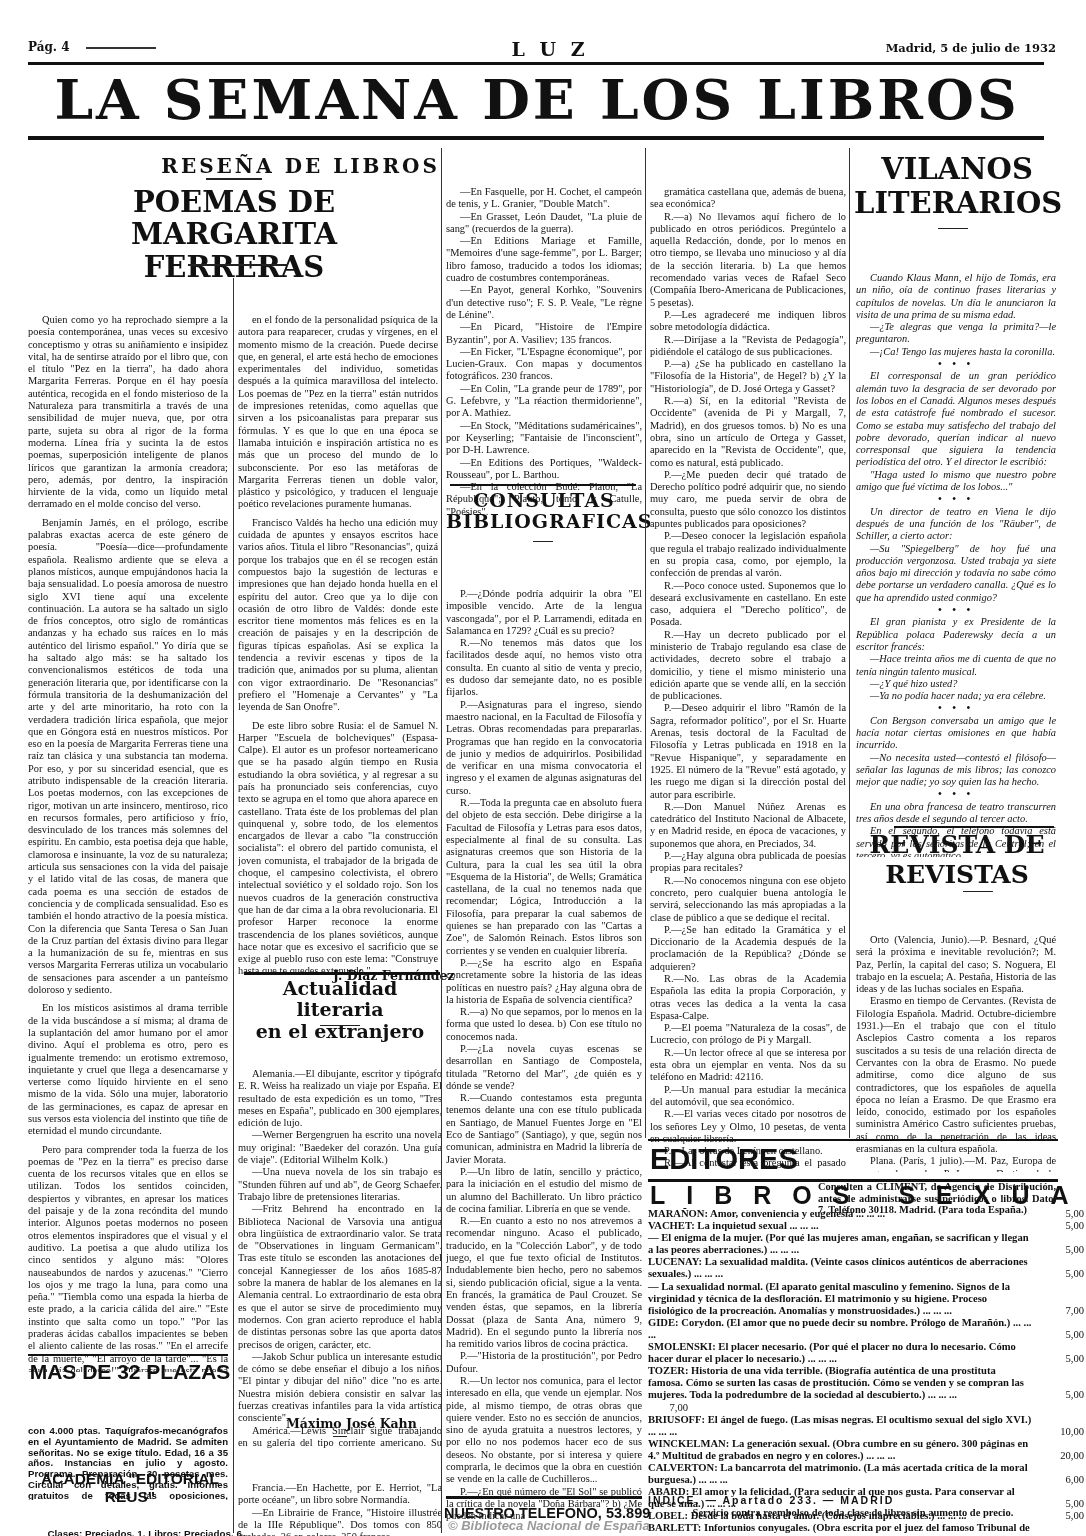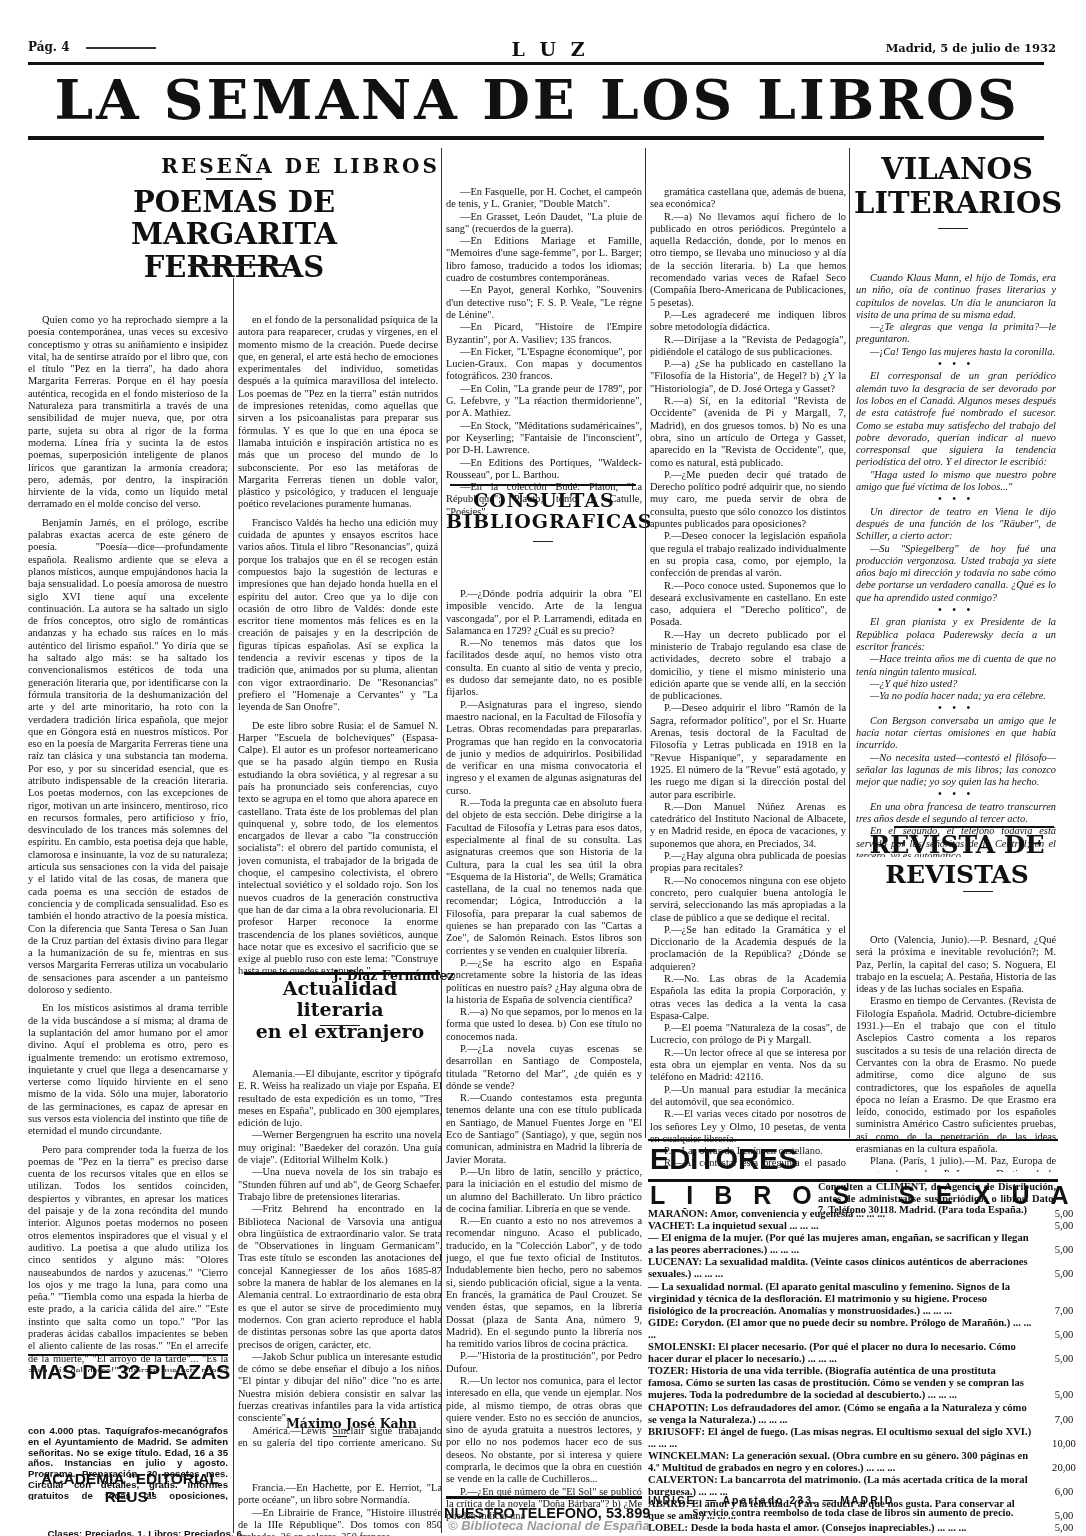--- a/index.html
+++ b/index.html
@@ -19,21 +19,21 @@
   .kicker{position:absolute;font-weight:bold;font-size:20px;letter-spacing:3px;text-align:right;font-family:"DejaVu Serif",serif;}
   .headline{position:absolute;font-weight:bold;text-align:center;font-family:"DejaVu Serif",serif;line-height:1.12;}
   .small-rule{position:absolute;height:2px;background:#222;}
   .sig{position:absolute;font-weight:bold;font-size:12.5px;font-family:"DejaVu Serif",serif;}
   .dots{text-align:center;font-weight:bold;letter-spacing:4px;text-indent:0 !important;margin:2px 0;}
   .italic{font-style:italic;}
   .ad-title{position:absolute;font-family:"Liberation Sans",sans-serif;font-weight:bold;}
   .books-list{position:absolute;left:620px;top:1208px;width:436px;font-family:"Liberation Serif",serif;font-size:10.6px;line-height:12.1px;}
   .book{display:flex;justify-content:space-between;}
   .book .txt{width:385px;}
-  .book .price{width:40px;text-align:center;align-self:flex-end;}
+  .book .price{width:40px;text-align:right;align-self:flex-end;}
   .footer-credit{position:absolute;left:420px;top:1518px;font-family:"Liberation Sans",sans-serif;font-style:italic;font-weight:bold;color:#9a9a9a;font-size:13px;}
   .tel{position:absolute;left:416px;top:1505px;font-family:"Liberation Sans",sans-serif;font-weight:bold;font-size:14.5px;}
 </style>
 </head>
 <body>
 
 <div class="page">
 
   <div class="masthead">
     <span class="pg">Pág. 4</span>
@@ -233,21 +233,20 @@
       </div>
       <div class="book">
         <div class="txt"><b>SMOLENSKI: </b><span style="font-weight: bold;">El placer necesario. (Por qué el placer no dura lo necesario. Cómo hacer durar el placer lo necesario.) ... ... ...</span></div>
         <div class="price">5,00</div>
       </div>
       <div class="book">
         <div class="txt"><b>TOZER: </b><span style="font-weight: bold;">Historia de una vida terrible. (Biografía auténtica de una prostituta famosa. Cómo se surten las casas de prostitución. Cómo se venden y se compran las mujeres. Toda la podredumbre de la sociedad al descubierto.) ... ... ...</span></div>
         <div class="price">5,00</div>
       </div>
       <div class="book">
-        <div class="txt"><b>CHAPOTIN: </b><span style="font-weight: bold;">Los defraudadores del amor. (Cómo se engaña a la Naturaleza y cómo se venga la Naturaleza.) ... ... ...</span></div>
         <div class="price">7,00</div>
       </div>
       <div class="book">
         <div class="txt"><b>BRIUSOFF: </b><span style="font-weight: bold;">El ángel de fuego. (Las misas negras. El ocultismo sexual del siglo XVI.) ... ... ...</span></div>
         <div class="price">10,00</div>
       </div>
       <div class="book">
         <div class="txt"><b>WINCKELMAN: </b><span style="font-weight: bold;">La generación sexual. (Obra cumbre en su género. 300 páginas en 4.º Multitud de grabados en negro y en colores.) ... ... ...</span></div>
         <div class="price">20,00</div>
       </div>

